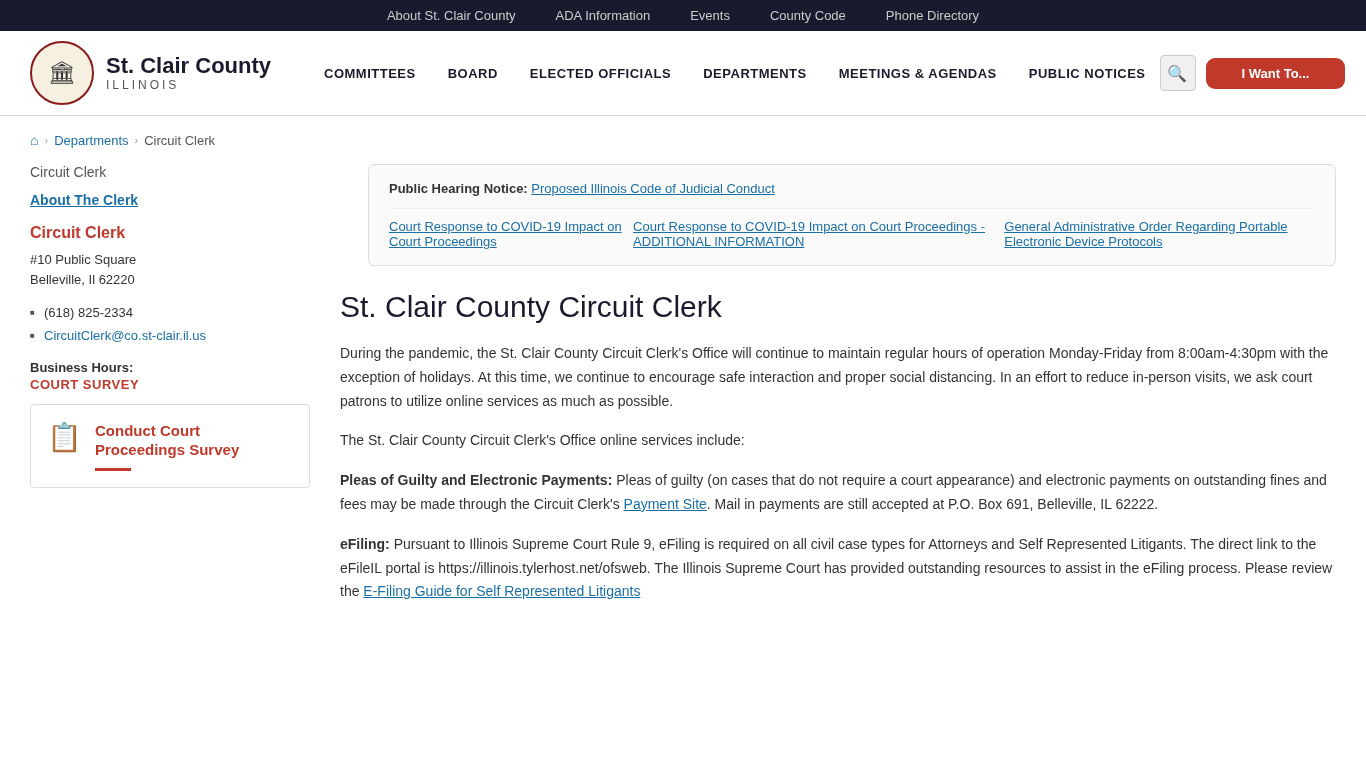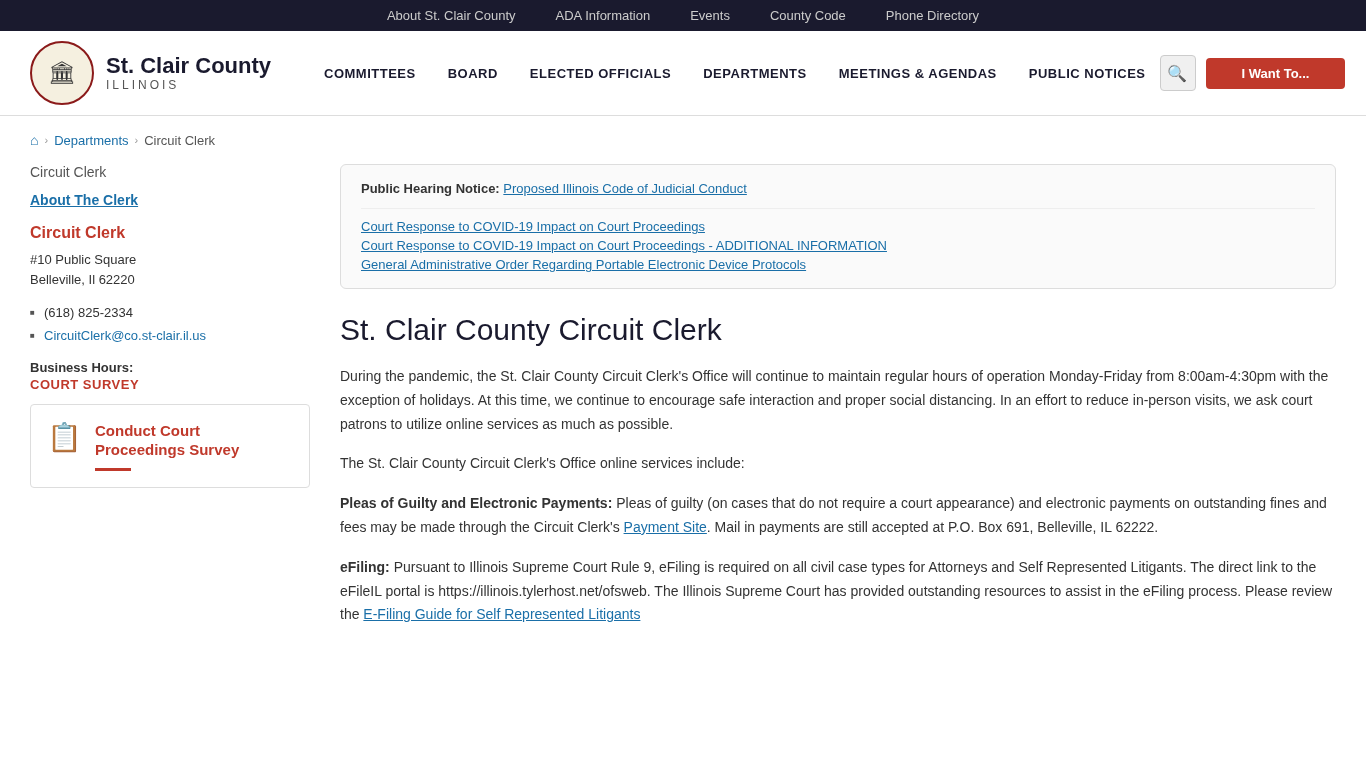--- a/index.html
+++ b/index.html
@@ -84,21 +84,21 @@
       display: flex;
       align-items: center;
       justify-content: center;
       cursor: pointer;
       font-size: 16px;
     }
     .i-want-btn {
       background: #c0392b;
       color: #fff;
       border: none;
-      border-radius: 4px;
+      border-radius: 9px;
       padding: 8px 36px;
       font-size: 13px;
       font-weight: 600;
       cursor: pointer;
       white-space: nowrap;
     }
 
     
     .breadcrumb {
       display: flex;
@@ -235,41 +235,42 @@
     }
 
     
     .notice-box {
       border: 1px solid #ddd;
       border-radius: 6px;
       padding: 16px 20px;
       margin-bottom: 24px;
       font-size: 13px;
       background: #fafafa;
+      margin-left: 28px;
     }
     .notice-box .notice-header {
       margin-bottom: 12px;
     }
     .notice-box .notice-label {
       font-weight: 700;
       color: #333;
     }
     .notice-box .notice-link {
       color: #1a6fa8;
       text-decoration: underline;
       cursor: pointer;
     }
     .notice-divider {
       border: none;
       border-top: 1px solid #eee;
       margin: 10px 0;
     }
     .notice-box .notice-items {
       display: flex;
-      flex-direction: column;
+      flex-direction: row;
       gap: 4px;
     }
     .notice-box .notice-item {
       color: #1a6fa8;
       text-decoration: underline;
       cursor: pointer;
       font-size: 13px;
     }
 
     

